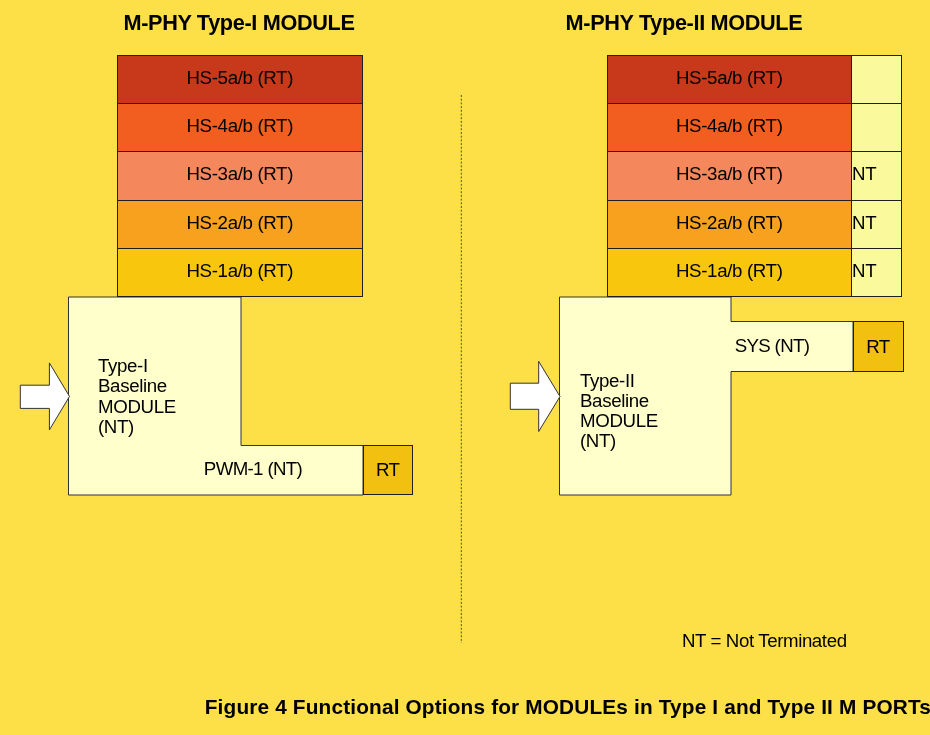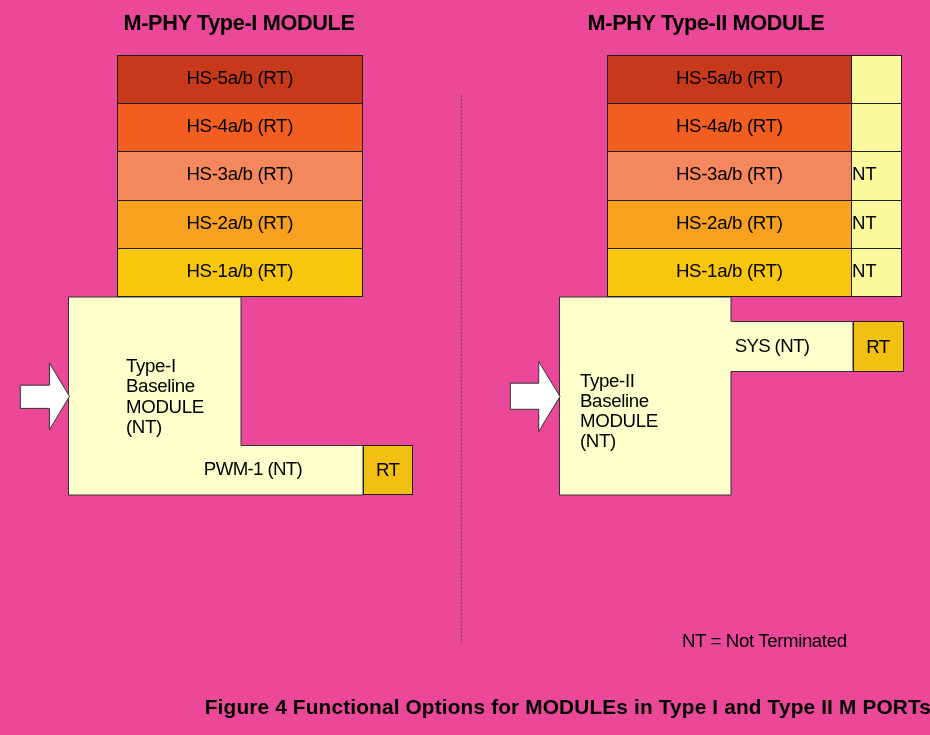--- a/index.html
+++ b/index.html
@@ -1,32 +1,32 @@
 <!DOCTYPE html>
 <html><head>
 <meta charset="utf-8">
 <style>
   html, body { margin: 0; padding: 0; }
   .canvas {
     position: relative;
     width: 930px; height: 735px;
-    background: #ec4899;
+    background: #fde047;
     font-family: "Liberation Sans", sans-serif;
     color: #000000;
     overflow: hidden;
   }
   .layer { position: absolute; left: 0; top: 0; }
   .title {
     position: absolute;
     font-size: 21.7px; font-weight: bold; line-height: 25px;
     letter-spacing: -0.35px;
     text-align: center; white-space: nowrap;
   }
   .t1 { left: 39px;  top: 9.5px; width: 400px; }
-  .t2 { left: 506px; top: 9.5px; width: 400px; }
+  .t2 { left: 484px; top: 9.5px; width: 400px; }
   .bar {
     position: absolute; box-sizing: border-box;
     border: 1px solid #1f1f1f;
     width: 245.5px; height: 49.4px;
     font-size: 18.7px; line-height: 43.4px;
     letter-spacing: -0.35px;
     text-align: center; white-space: nowrap;
   }
   .bar.lft { left: 117px; }
   .bar.rgt { left: 606.5px; }
@@ -49,21 +49,21 @@
     font-size: 18.7px; letter-spacing: -0.5px; text-align: center;
   }
   .rt1 { left: 362.5px; top: 445px;   width: 50.5px; height: 50px;   line-height: 48px; }
   .rt2 { left: 852.5px; top: 321px;   width: 51px;   height: 51px;   line-height: 49px; }
   .modtext {
     position: absolute;
     font-size: 18.7px; line-height: 20.1px; letter-spacing: -0.35px;
     white-space: nowrap;
   }
   .modtext span { display: block; }
-  .m1 { left: 98px;  top: 356.4px; margin-left: 28px; }
+  .m1 { left: 98px;  top: 356.4px; }
   .m2 { left: 580px; top: 371.1px; }
   .flabel {
     position: absolute; font-size: 18.7px; line-height: 20px;
     letter-spacing: -0.65px;
     width: 200px; text-align: center; white-space: nowrap;
   }
   .pwm { left: 153px; top: 458.6px; }
   .sys { left: 672px; top: 336px; }
   .legend {
     position: absolute; left: 682px; top: 628.5px;

